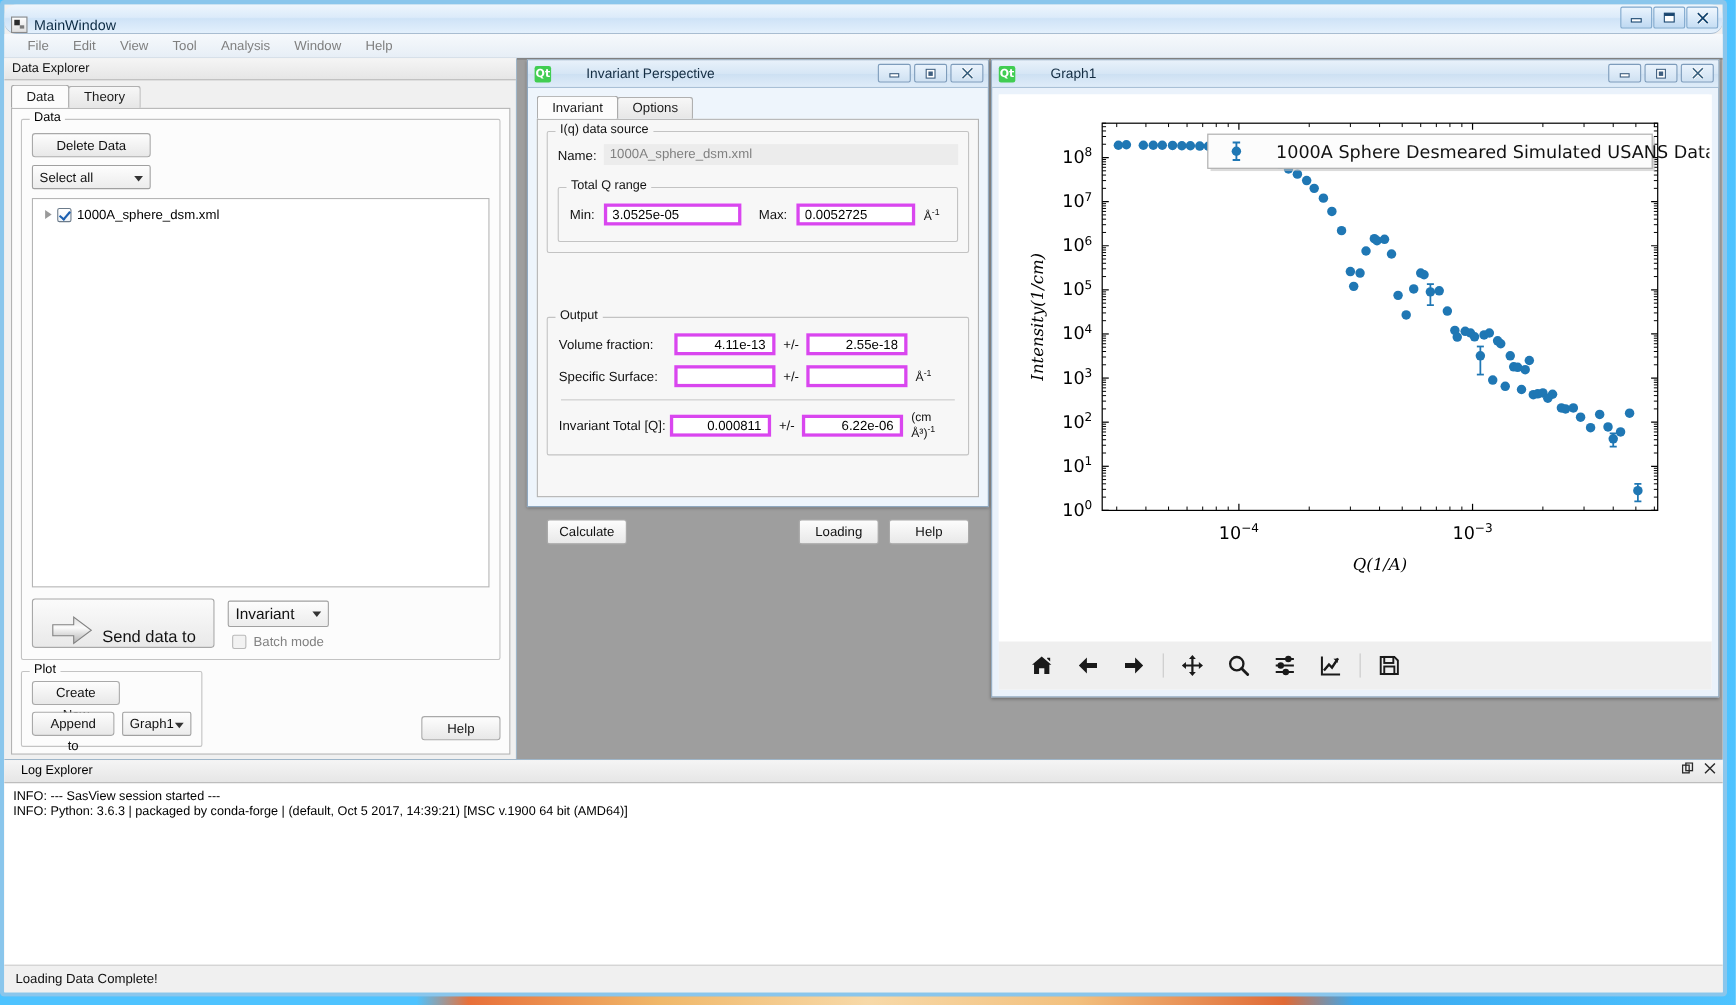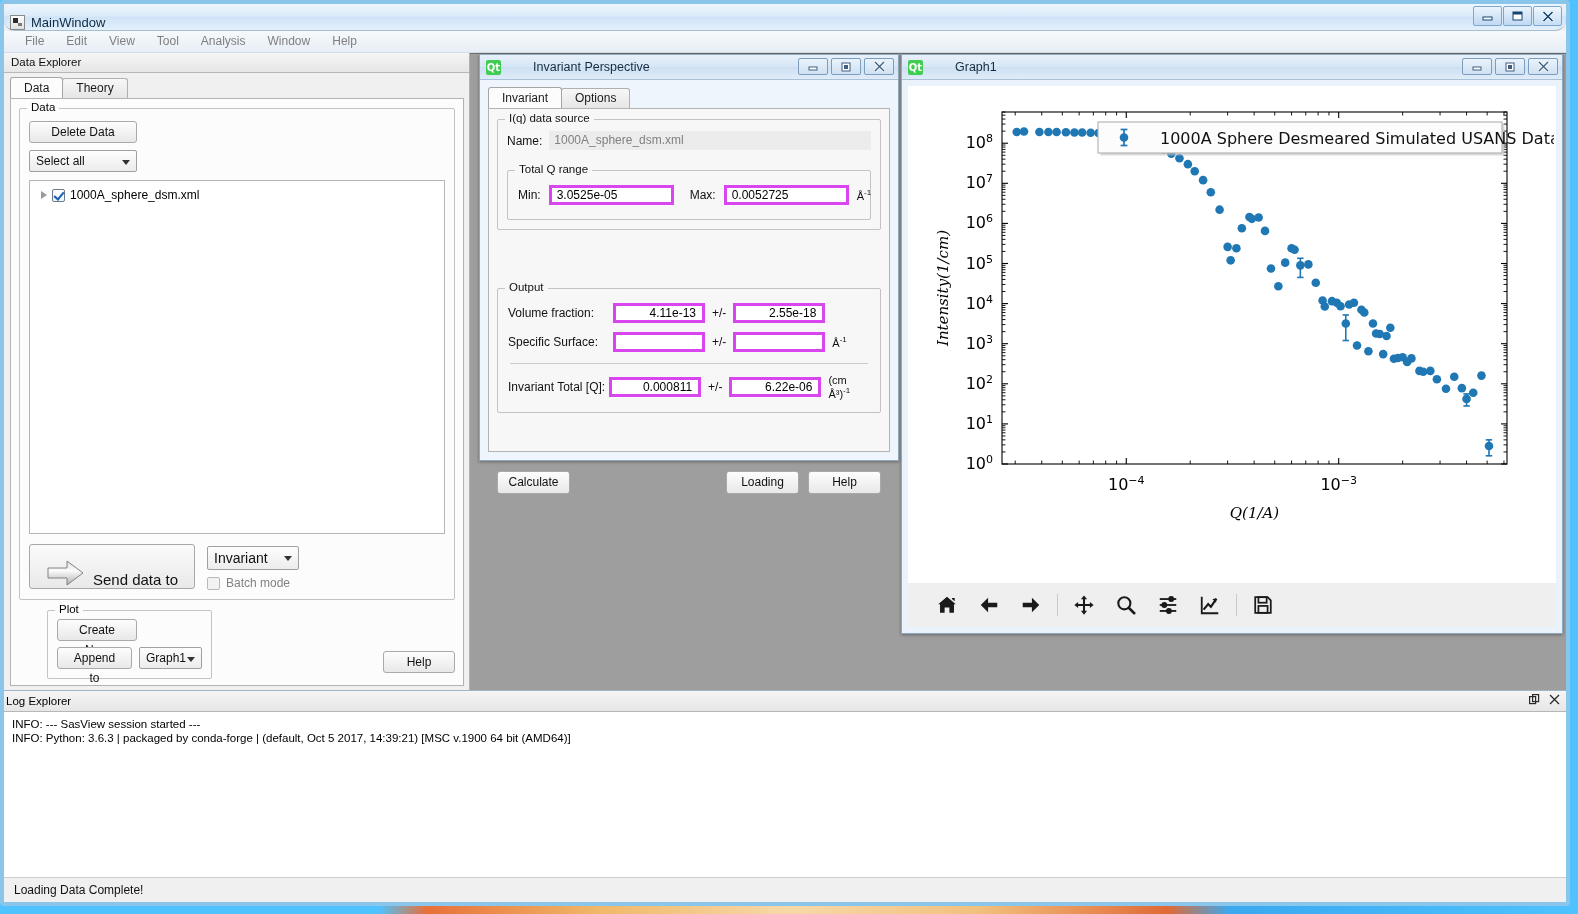--- a/index.html
+++ b/index.html
@@ -213,21 +213,21 @@
   .figure{flex:1;position:relative;background:#fff;min-height:0;}
   .mpltoolbar{
     height:44px;flex:none;background:#efefef;display:flex;align-items:center;gap:0px;padding-left:18px;
   }
   .tbbtn{width:42px;height:38px;display:flex;align-items:center;justify-content:center;}
   .tbsep{width:1px;height:22px;background:#c9c9c9;margin:0 5px;}
 
   
   .logdock{flex:1;display:flex;flex-direction:column;min-height:0;border-top:1px solid #9fb6c9;background:#f0f0f0;}
   .logdock-title{
-    height:20px;line-height:20px;font-size:11.5px;padding-left:2px;
+    height:20px;line-height:20px;font-size:11.5px;padding-left:15px;
     background:linear-gradient(180deg,#f5f5f5,#e6e6e6);
     border-bottom:1px solid #b7b7b7;position:relative;flex:none;
   }
   .logdock-btns{position:absolute;right:6px;top:0;height:20px;display:flex;align-items:center;gap:9px;}
   .logarea{flex:1;background:#fff;padding:5px 8px;font-size:11.5px;line-height:14px;overflow:hidden;}
   .statusbar{
     height:24px;line-height:24px;flex:none;background:#f0f0f0;
     border-top:1px solid #cfcfcf;font-size:12px;padding-left:10px;color:#111;
   }
 </style>
@@ -313,29 +313,29 @@
                             <stop offset="1" stop-color="#b0b0b0"></stop>
                       </linearGradient>
                         </defs>
                       <path d="M2 10 L21 10 L21 3 L37 15 L21 27 L21 20 L2 20 Z" fill="url(#gr)" stroke="#828282" stroke-width="1"></path>
                     </svg>
                   </div>
                   <span>Send data to</span>
                 </div>
                 <div style="display:flex;flex-direction:column;gap:6px;padding-top:2px;">
                   <div class="combo" style="width:92px;font-size:14px;height:24px;line-height:22px;">Invariant</div>
-                  <div style="display:flex;align-items:center;gap:6px;">
+                  <div style="display:flex;align-items:center;gap:6px;justify-content:center;">
                     <span class="chk"></span>
                     <span style="color:#818181;font-size:12px;">Batch mode</span>
                   </div>
                 </div>
               </div>
             </div>
 
-            <div style="display:flex;align-items:flex-end;justify-content:space-between;margin-left:28px;">
+            <div style="display:flex;align-items:flex-end;justify-content:space-between;">
               <div class="plotbox" style="background:#fcfcfc;">
                 <span class="legend" style="background:#fcfcfc;">Plot</span>
                 <div class="btn" style="width:80px;">Create New</div>
                 <div style="display:flex;gap:7px;margin-top:6px;">
                   <div class="btn" style="width:80px;">Append to</div>
                   <div class="combo" style="width:63px;">Graph1</div>
                 </div>
               </div>
               <div class="btn" style="width:72px;margin-bottom:6px;">Help</div>
             </div>
@@ -385,21 +385,21 @@
                   <span class="lbl">Name:</span>
                   <div class="fld ro" style="flex:1;">1000A_sphere_dsm.xml</div>
                 </div>
 
                 <div class="gbox" style="margin-top:4px;padding:14px 10px 14px 10px;">
                   <span class="legend" style="background:#f7f7f7;">Total Q range</span>
                   <div style="display:flex;align-items:center;gap:8px;">
                     <span class="lbl">Min:</span>
                     <input class="fld" style="width: 125px;" value="3.0525e-05">
                     <span class="lbl" style="margin-left:8px;">Max:</span>
-                    <input class="fld" style="width: 125px;" value="0.0052725">
+                    <input class="fld" style="width: 108px;" value="0.0052725">
                     <span class="unit"><span>Å</span><sup class="u">-1</sup></span>
                   </div>
                 </div>
               </div>
 
               <div class="gbox" style="margin-top:14px;padding:10px 10px 12px 10px;">
                 <span class="legend">Output</span>
 
                 <div style="display:flex;align-items:center;margin-top:4px;">
                   <span class="lbl" style="width:105px;">Volume fraction:</span>

